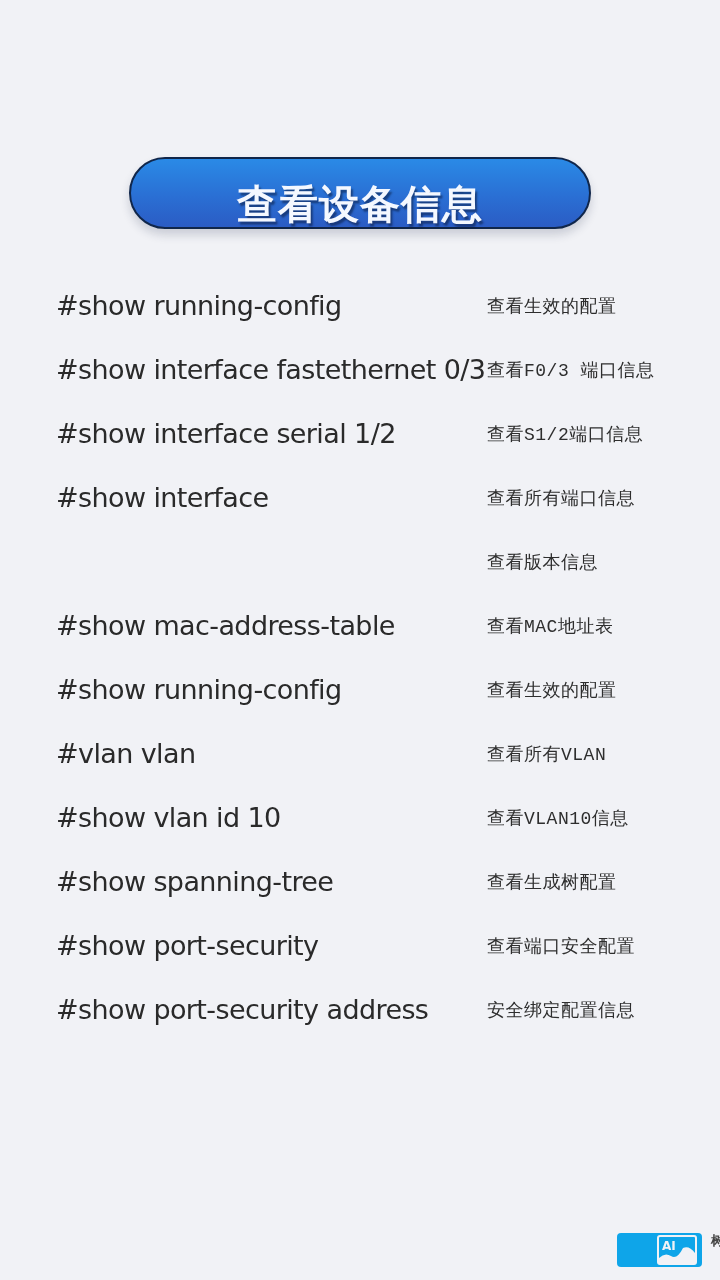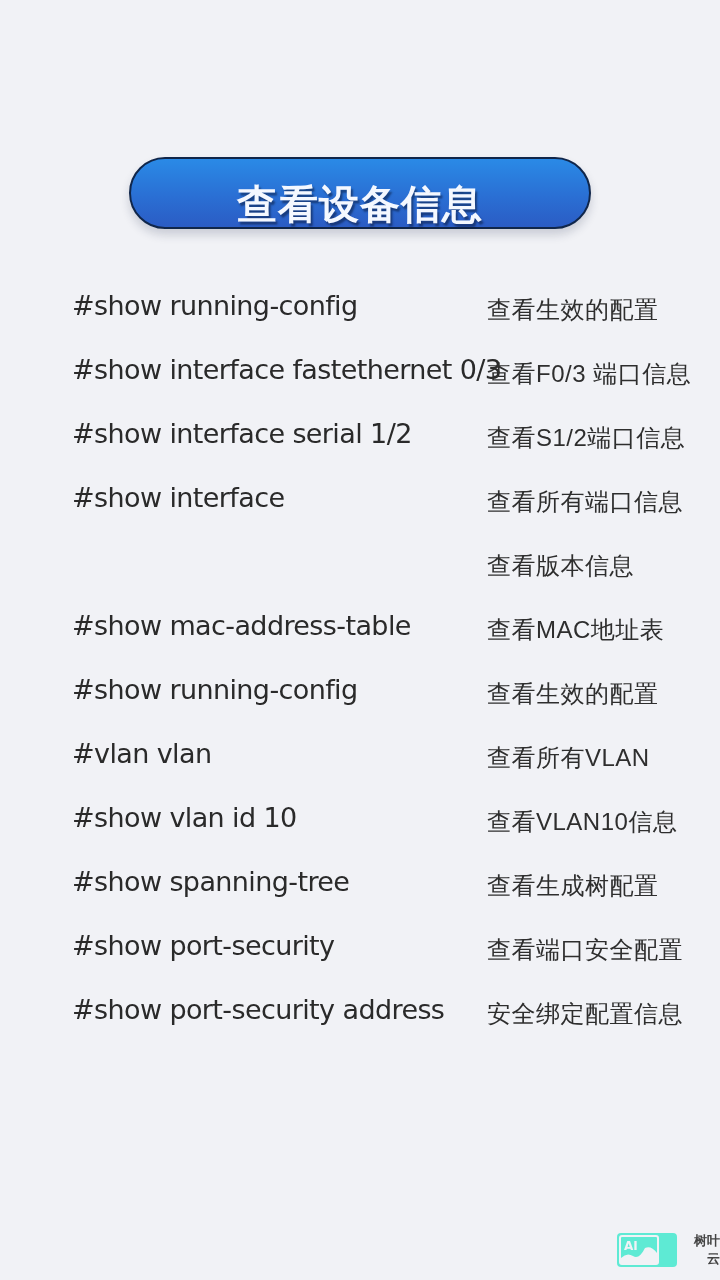--- a/index.html
+++ b/index.html
@@ -44,53 +44,54 @@
       left: 0;
       top: 276px;
       width: 720px;
     }
     .cmd-row {
       position: relative;
       height: 64px;
     }
     .cmd-text {
       position: absolute;
-      left: 72px;
+      left: 56px;
       top: 14px;
       font-family: "DejaVu Sans", "Liberation Sans", sans-serif;
       font-size: 27px;
       color: #2a2a2a;
       white-space: nowrap;
       letter-spacing: -0.6px;
     }
     .desc-text {
       position: absolute;
       left: 487px;
       top: 18px;
-      font-family: Liberation Sans, sans-serif;
-      font-size: 24px;
+      font-family: Liberation Mono, monospace;
+      font-size: 18px;
       color: #2e2e2e;
       white-space: nowrap;
       letter-spacing: 0.5px;
     }
     .watermark {
       position: absolute;
       left: 617px;
       top: 1232px;
       display: flex;
       align-items: center;
       gap: 6px;
     }
     .wm-logo {
       width: 63px;
       height: 34px;
       border-radius: 4px;
-      background: #5eead4;
+      background: #0ea5e9;
       position: relative;
       overflow: hidden;
+      padding-left: 38px;
     }
     .wm-logo svg {
       display: block;
     }
     .wm-text {
       font-size: 13px;
       color: #444;
       font-weight: bold;
       text-align: right;
     }

